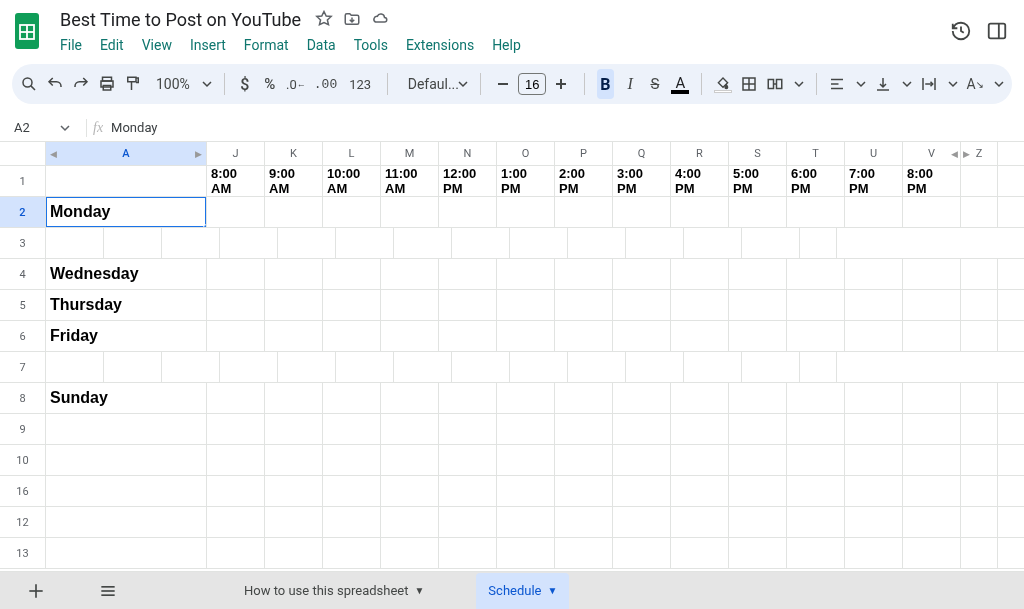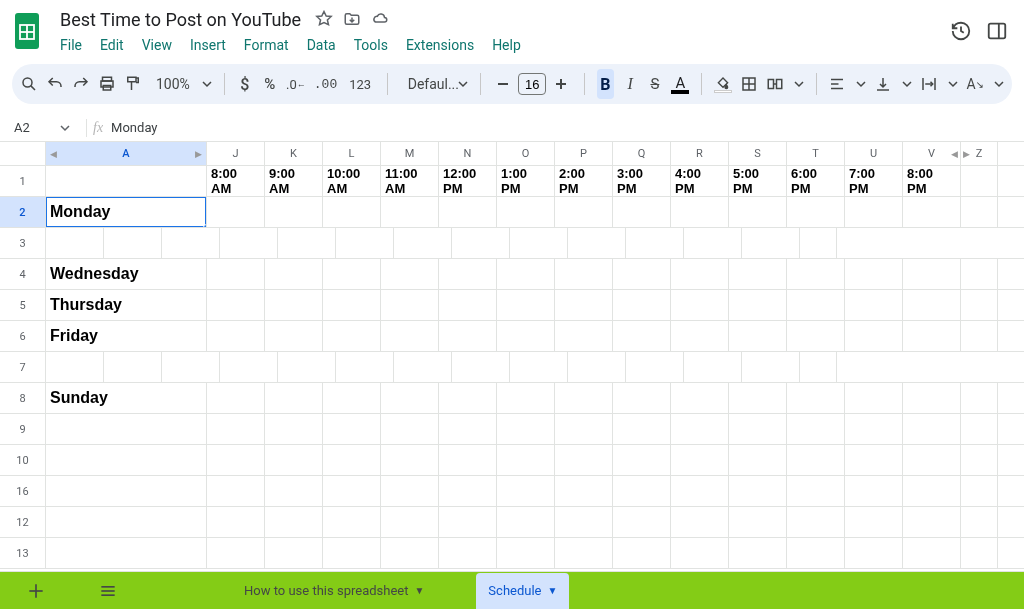--- a/index.html
+++ b/index.html
@@ -300,21 +300,21 @@
       bottom: -4px;
       z-index: 6;
     }
     
     .footer {
       position: absolute;
       bottom: 0;
       left: 0;
       right: 0;
       height: 38px;
-      background: #84cc16;
+      background: #e5e5e5;
       border-top: 1px solid #e1e3e1;
       display: flex;
       align-items: center;
       padding: 0 20px;
       gap: 40px;
     }
     .footer-btn {
       width: 32px;
       height: 32px;
       display: inline-flex;

